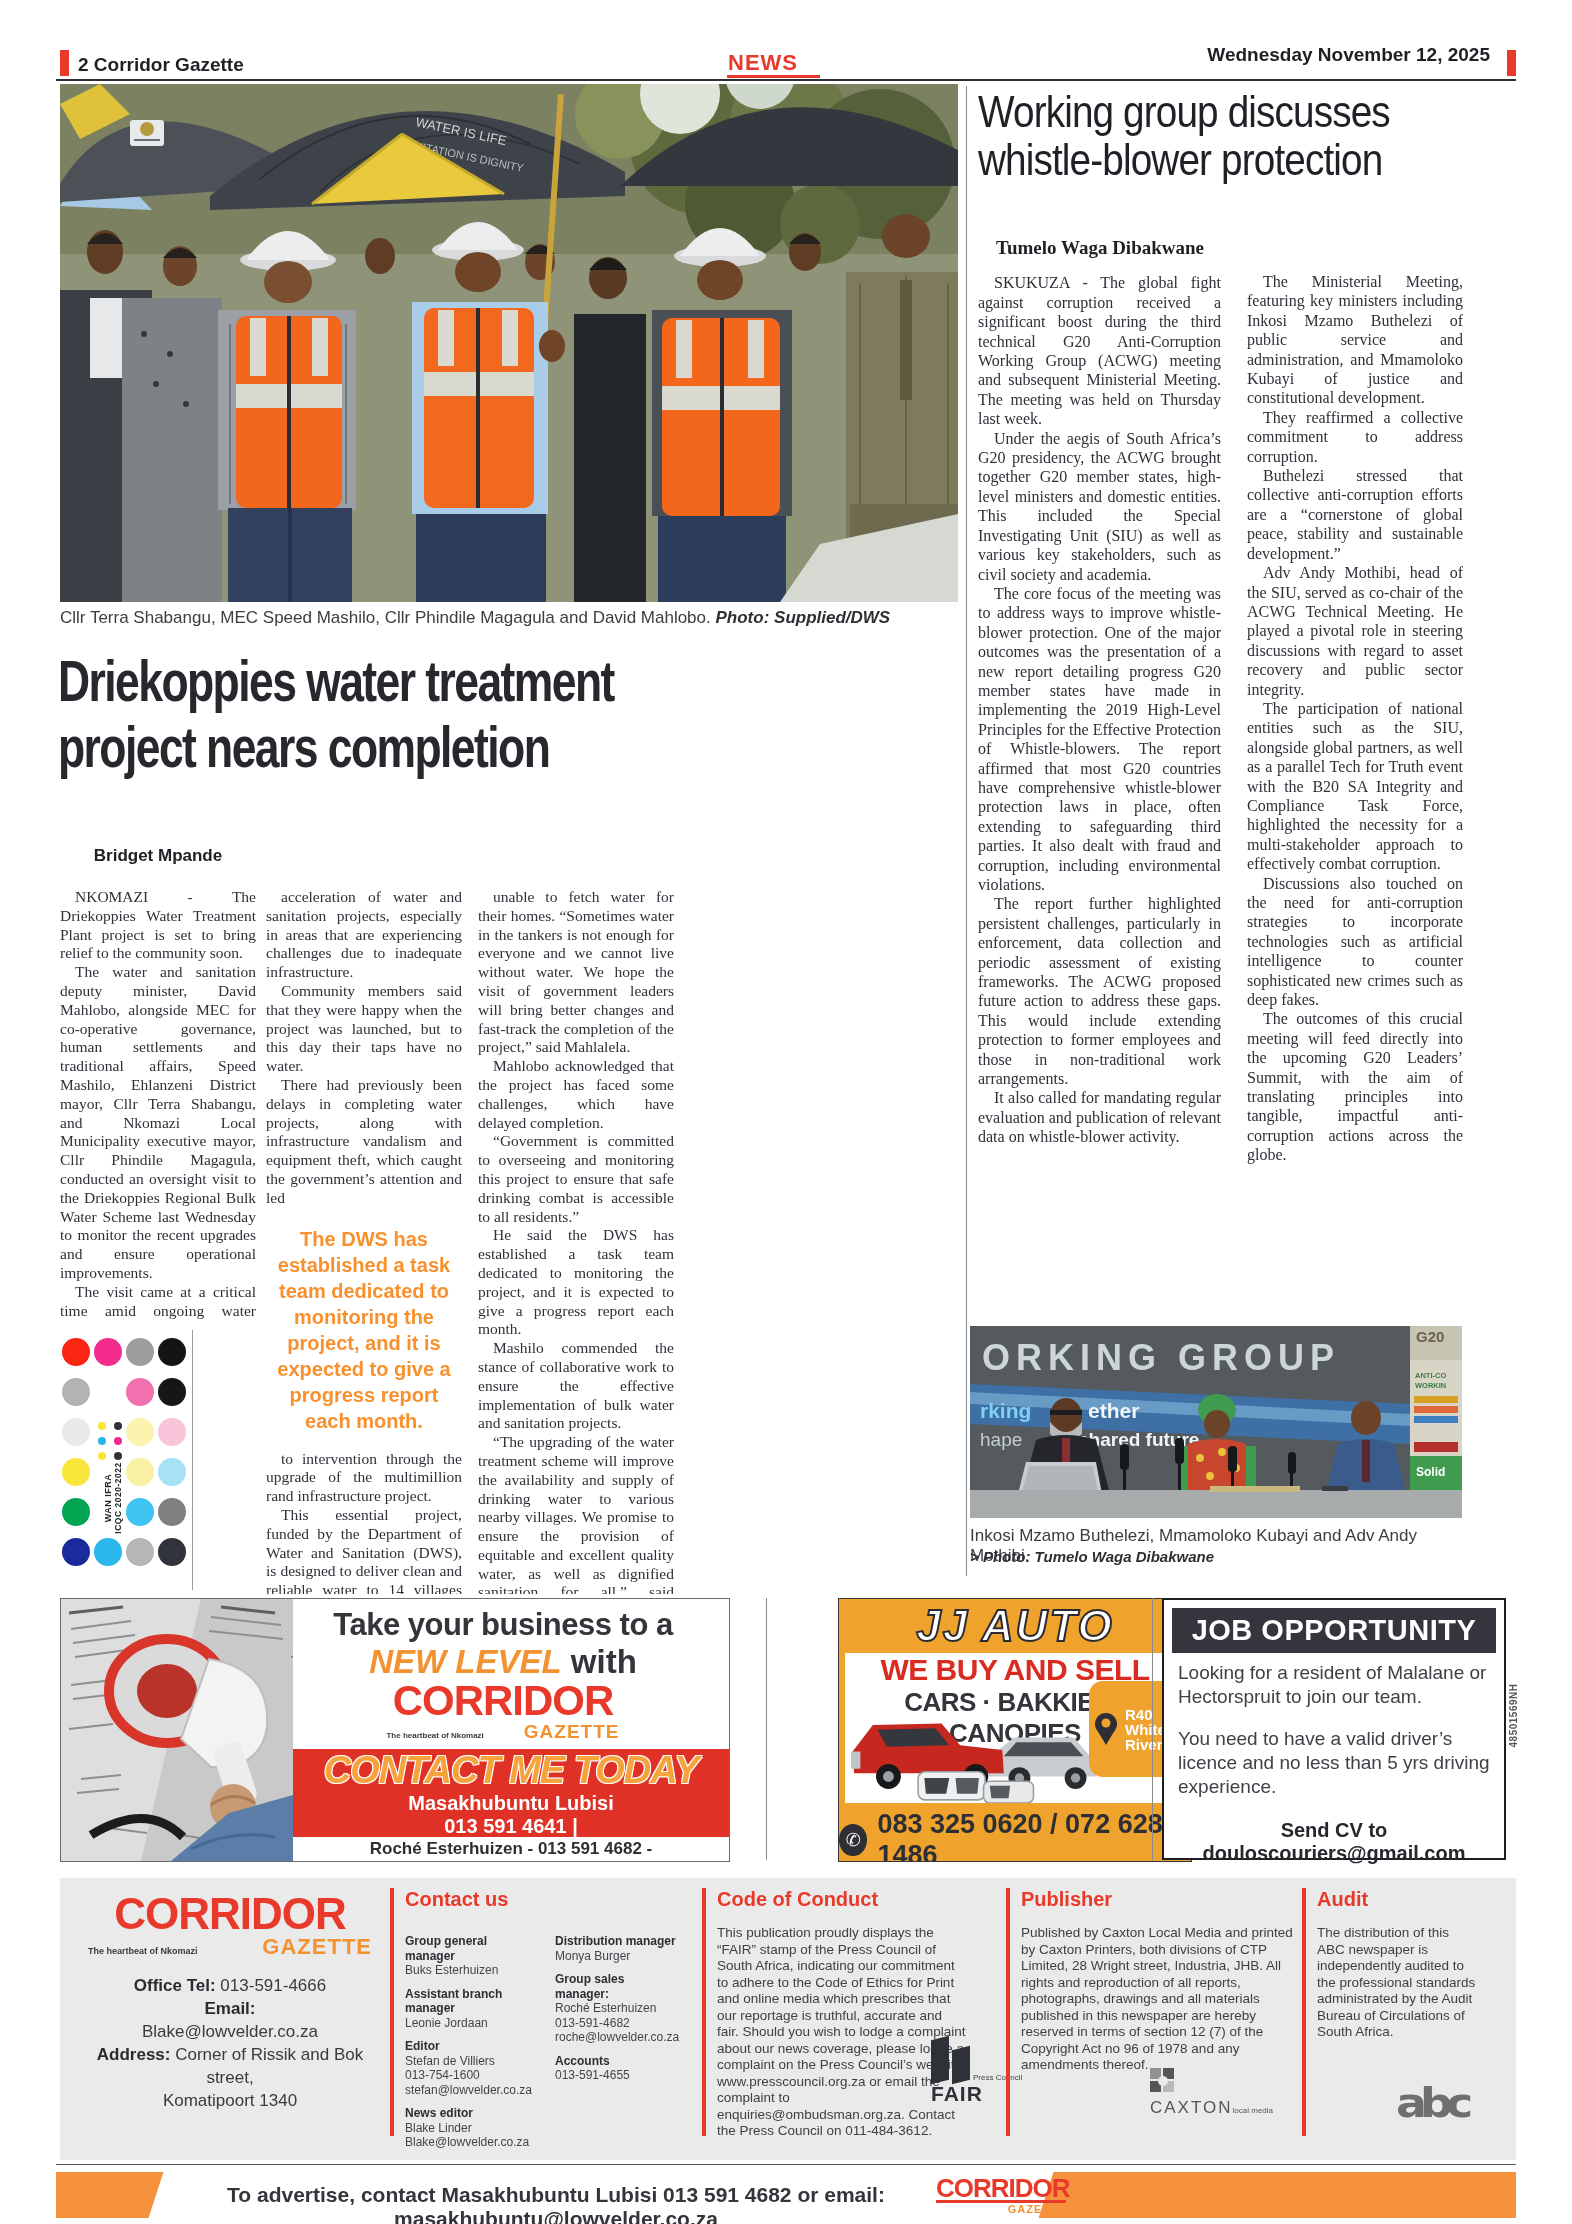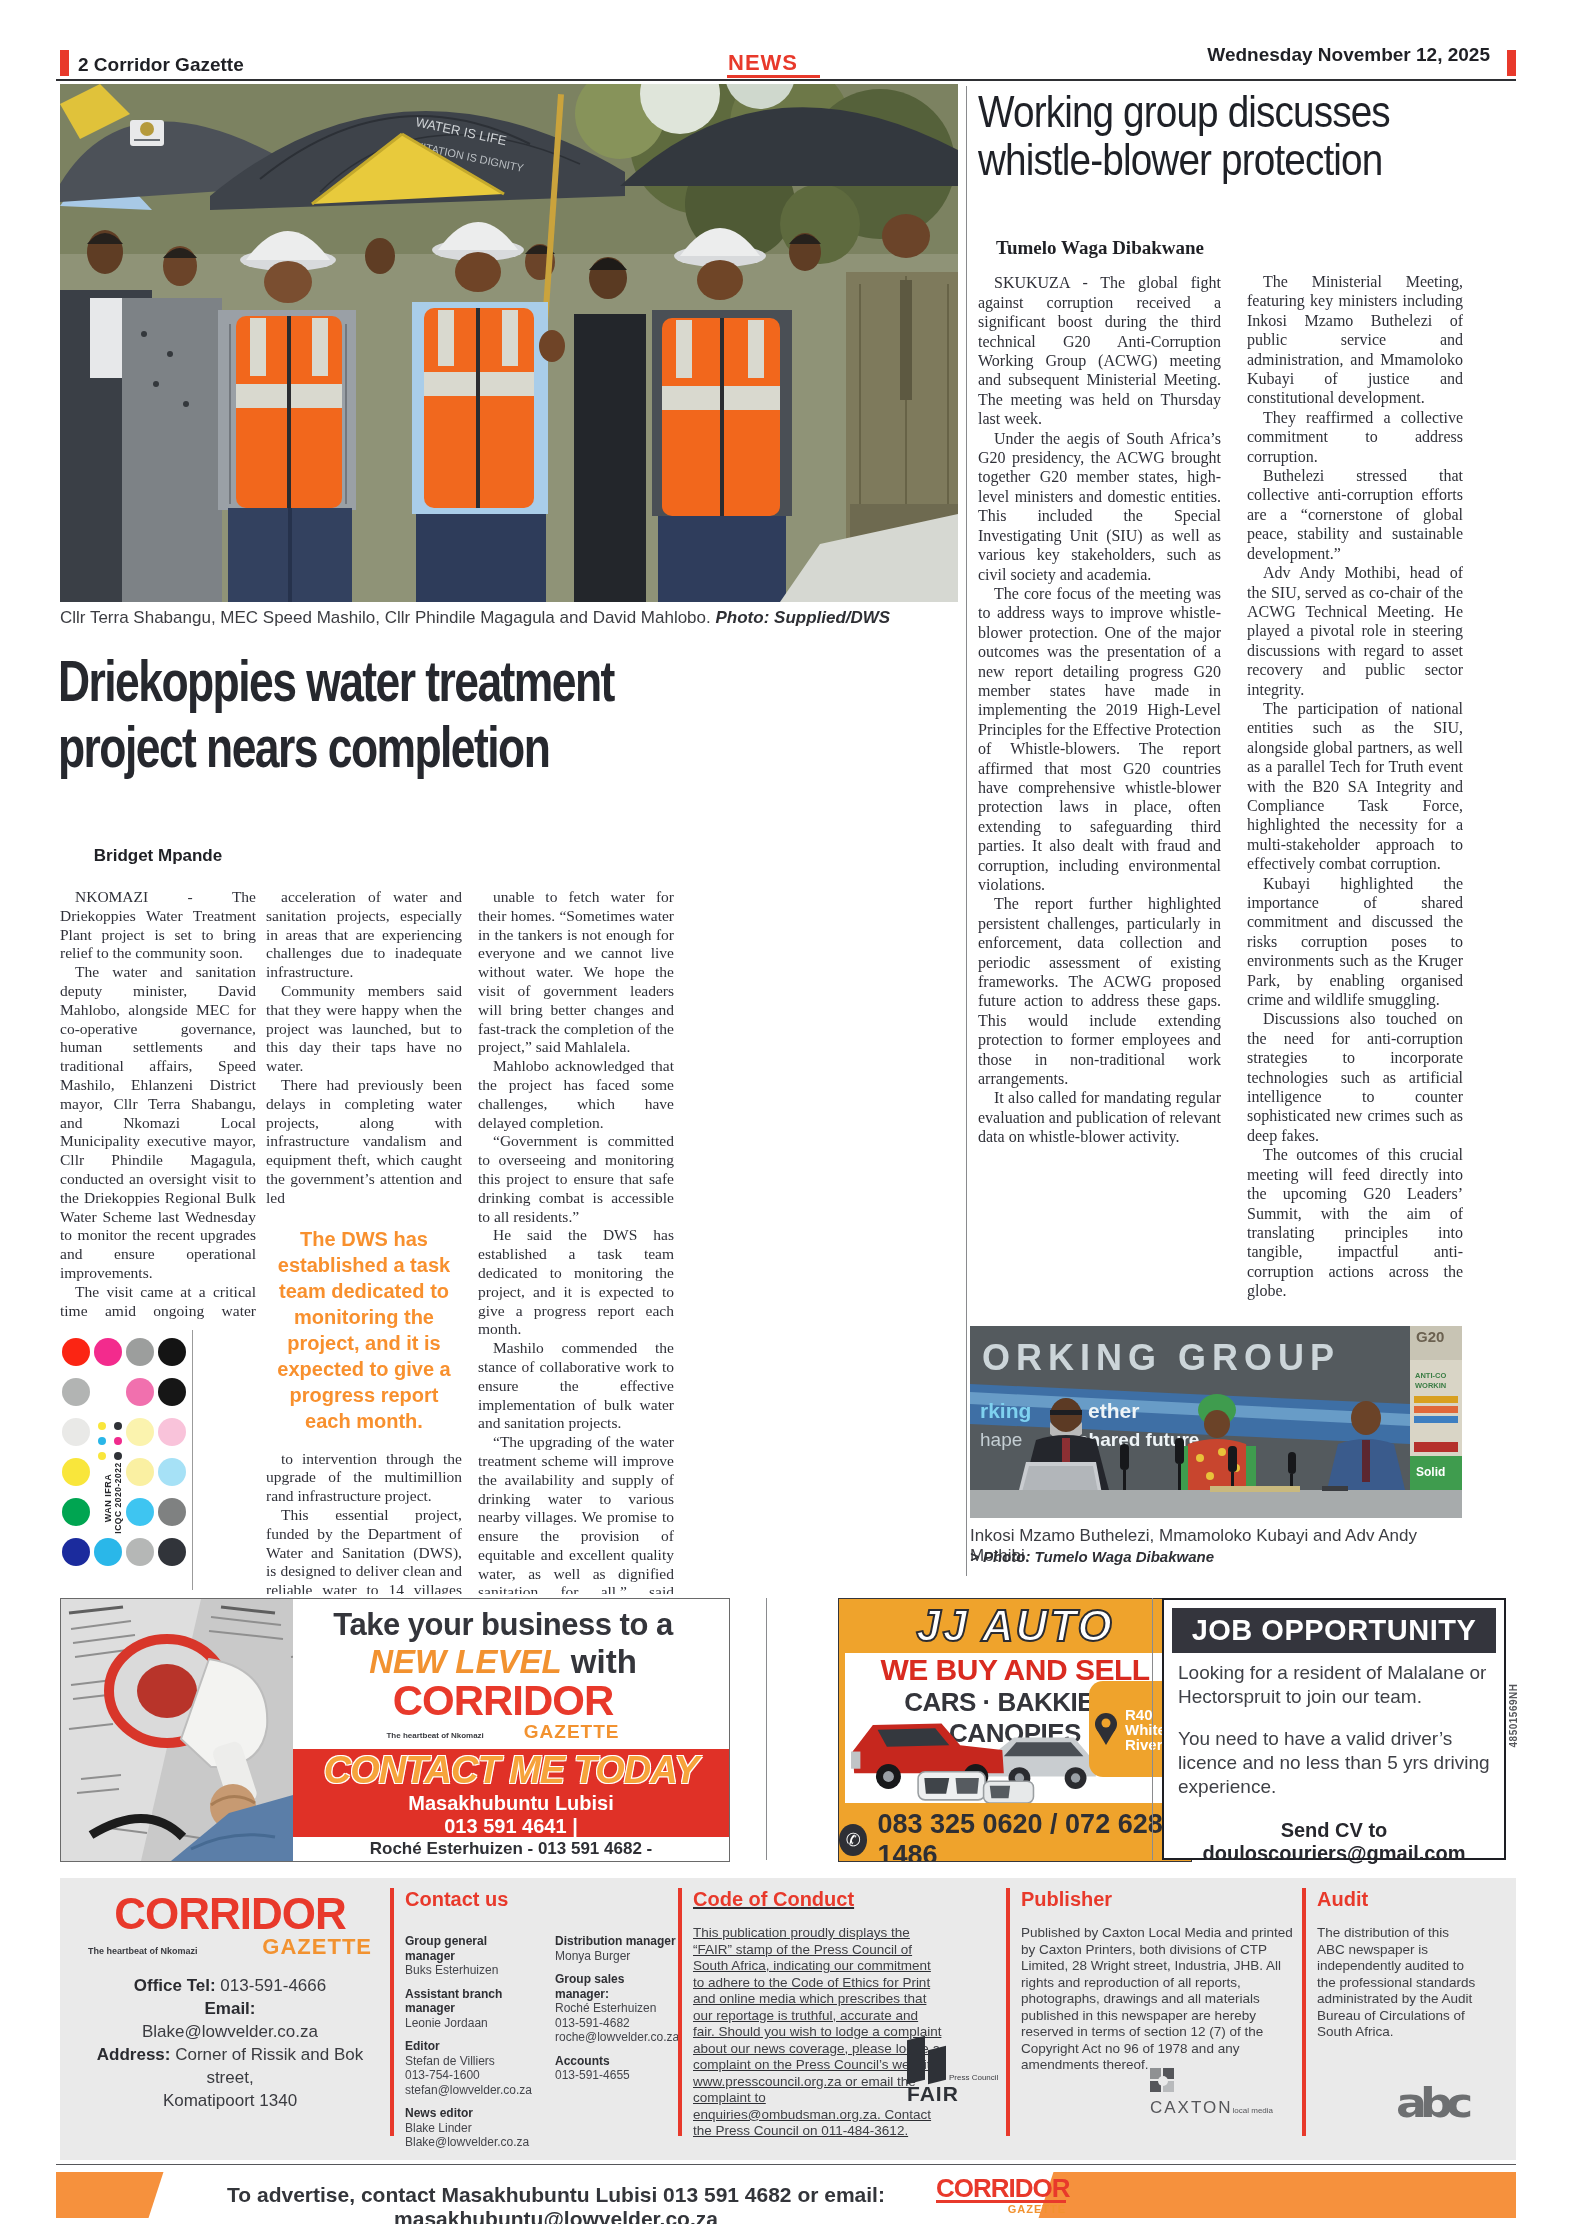--- a/index.html
+++ b/index.html
@@ -316,21 +316,20 @@
         <p>The report further highlighted persistent challenges, particularly in enforcement, data collection and periodic assessment of existing frameworks. The ACWG proposed future action to address these gaps. This would include extending protection to former employees and those in non-traditional work arrangements.</p>
         <p>It also called for mandating regular evaluation and publication of relevant data on whistle-blower activity.</p>
       </div>
   </div>
   <div class="abs body-col2" style="left:1247px;top:272px;width:216px;height:1046px;">
       <p>The Ministerial Meeting, featuring key ministers including Inkosi Mzamo Buthelezi of public service and administration, and Mmamoloko Kubayi of justice and constitutional development.</p>
       <p>They reaffirmed a collective commitment to address corruption.</p>
       <p>Buthelezi stressed that collective anti-corruption efforts are a “cornerstone of global peace, stability and sustainable development.”</p>
       <p>Adv Andy Mothibi, head of the SIU, served as co-chair of the ACWG Technical Meeting. He played a pivotal role in steering discussions with regard to asset recovery and public sector integrity.</p>
       <p>The participation of national entities such as the SIU, alongside global partners, as well as a parallel Tech for Truth event with the B20 SA Integrity and Compliance Task Force, highlighted the necessity for a multi-stakeholder approach to effectively combat corruption.</p>
-      <p>Kubayi highlighted the importance of shared commitment and discussed the risks corruption poses to environments such as the Kruger Park, by enabling organised crime and wildlife smuggling.</p>
       <p>Discussions also touched on the need for anti-corruption strategies to incorporate technologies such as artificial intelligence to counter sophisticated new crimes such as deep fakes.</p>
       <p>The outcomes of this crucial meeting will feed directly into the upcoming G20 Leaders’ Summit, with the aim of translating principles into tangible, impactful anti-corruption actions across the globe.</p>
     </div>
 
   <figure class="abs photo-frame" style="left:970px;top:1326px;width:492px;height:192px;margin:0;text-align:center;">
     <svg width="492" height="192" viewBox="0 0 492 192">
       <rect width="492" height="192" fill="#545a5e"></rect>
       <rect x="440" width="52" height="192" fill="#d9d5c6"></rect>
       <rect x="440" width="52" height="34" fill="#c8c4b4"></rect>
       <text x="446" y="16" font-size="15" font-weight="bold" fill="#6b6150" font-family="Liberation Sans,sans-serif">G20</text>
@@ -564,21 +563,21 @@
               <p>roche@lowvelder.co.za</p>
             </div>
           <div class="role">Accounts</div>
           <div>
               <p>013-591-4655</p>
             </div>
         </div>
       </div>
     </div>
 
-    <div class="abs fsec" style="left:618px;top:10px;width:310px;height:248px;text-decoration:underline;">
+    <div class="abs fsec" style="left:642px;top:10px;width:310px;height:248px;">
       <h3 class="fsec-h">Code of Conduct</h3>
       <div class="ftext" style="width:250px;">This publication proudly displays the “FAIR” stamp of the Press Council of South Africa, indicating our commitment to adhere to the Code of Ethics for Print and online media which prescribes that our reportage is truthful, accurate and fair. Should you wish to lodge a complaint about our news coverage, please lodge a complaint on the Press Council’s website, www.presscouncil.org.za or email the complaint to enquiries@ombudsman.org.za. Contact the Press Council on 011-484-3612.</div>
       <div class="abs" style="left:225px;top:150px;width:100px;">
         <div style="display:flex;gap:3px;align-items:flex-end;">
           <div class="fair-shape" style="width:18px;height:44px;transform:skewY(-14deg);"></div>
           <div class="fair-shape" style="width:18px;height:34px;transform:skewY(-14deg);"></div>
           <div class="fair-txt">Press Council</div>
         </div>
         <div class="fair-big">FAIR</div>
       </div>

